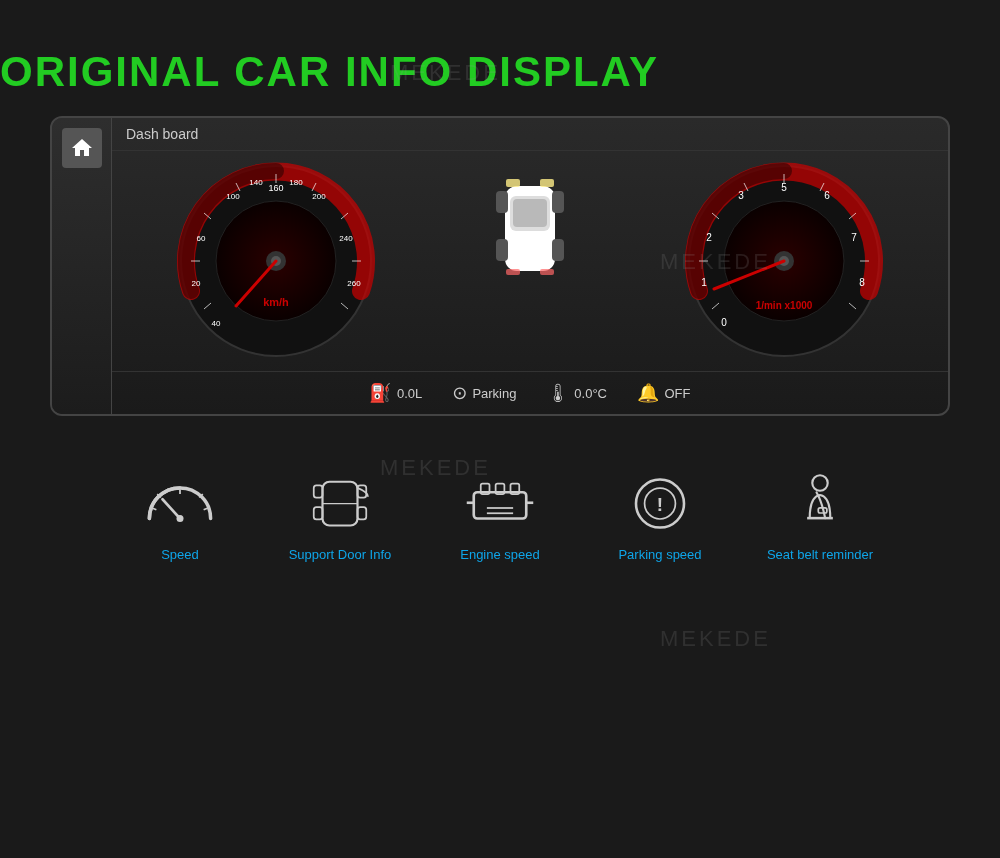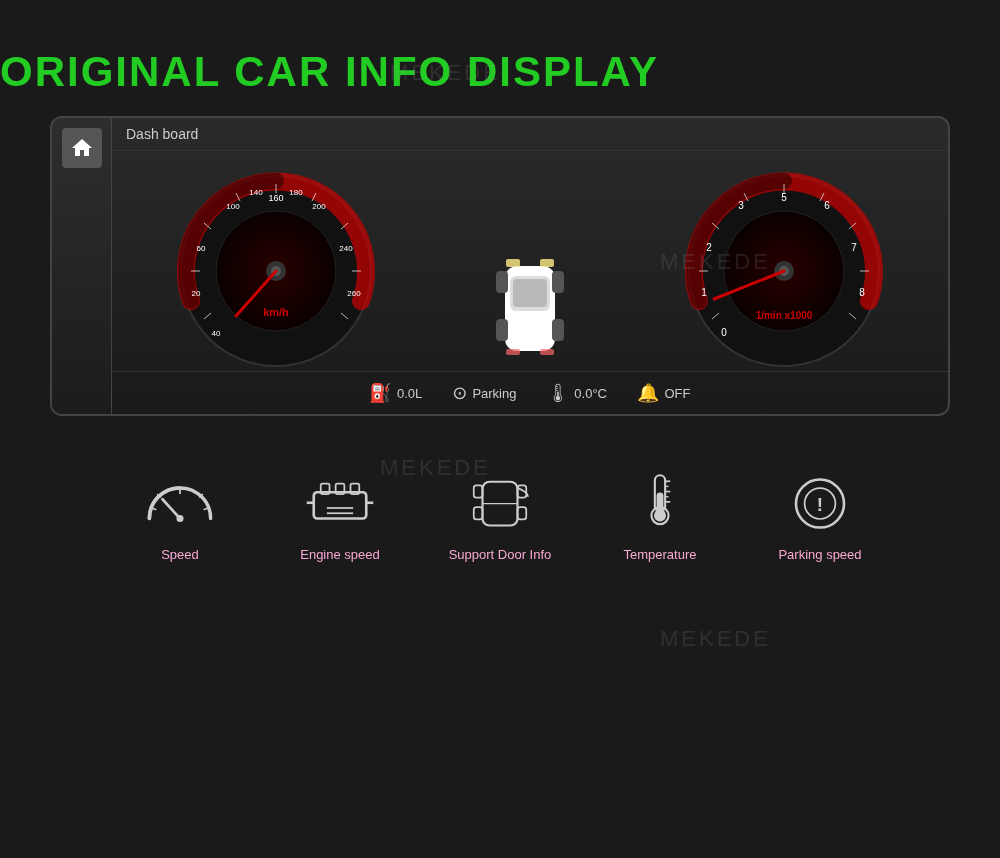--- a/index.html
+++ b/index.html
@@ -90,21 +90,21 @@
     .dash-header {
       padding: 8px 14px;
       color: #ccc;
       font-size: 14px;
       border-bottom: 1px solid #333;
     }
 
     .dash-content {
       flex: 1;
       display: flex;
-      align-items: flex-end;
+      align-items: flex-start;
       justify-content: space-around;
       padding: 10px 20px 0;
       gap: 27px;
     }
 
     
     .gauge-container {
       position: relative;
       width: 200px;
       height: 200px;
@@ -162,21 +162,21 @@
       height: 70px;
       display: flex;
       align-items: center;
       justify-content: center;
     }
     .feature-icon-area svg {
       width: 70px;
       height: 60px;
     }
     .feature-label {
-      color: #f9a8d4;
+      color: #0ea5e9;
       font-size: 13px;
       text-align: center;
       line-height: 1.4;
     }
   </style>
 </head>
 <body>
 
 <div class="watermark" style="top:7%;left:39%">MEKEDE</div>
 <div class="watermark" style="top:29%;left:66%">MEKEDE</div>
@@ -359,84 +359,81 @@
         <line x1="72" y1="38" x2="67" y2="40" stroke="#ccc" stroke-width="2"></line>
       </svg>
     </div>
     <span class="feature-label">Speed</span>
   </div>
 
   <div class="feature-item">
     <div class="feature-icon-area">
       <svg viewBox="0 0 80 60">
 
-        <rect x="10" y="20" width="60" height="30" rx="4" fill="none" stroke="#ccc" stroke-width="3"></rect>
-
-        <rect x="18" y="10" width="10" height="12" rx="2" fill="none" stroke="#ccc" stroke-width="2"></rect>
-        <rect x="35" y="10" width="10" height="12" rx="2" fill="none" stroke="#ccc" stroke-width="2"></rect>
-        <rect x="52" y="10" width="10" height="12" rx="2" fill="none" stroke="#ccc" stroke-width="2"></rect>
-
-        <line x1="10" y1="32" x2="2" y2="32" stroke="#ccc" stroke-width="3"></line>
-        <line x1="70" y1="32" x2="78" y2="32" stroke="#ccc" stroke-width="3"></line>
-
-        <line x1="25" y1="38" x2="55" y2="38" stroke="#ccc" stroke-width="2"></line>
-        <line x1="25" y1="44" x2="55" y2="44" stroke="#ccc" stroke-width="2"></line>
-      </svg>
-    </div>
-    <span class="feature-label">Engine speed</span>
-  </div>
-
-  <div class="feature-item">
-    <div class="feature-icon-area">
-      <svg viewBox="0 0 80 60">
-
         <rect x="20" y="8" width="40" height="50" rx="8" fill="none" stroke="#ccc" stroke-width="2.5"></rect>
 
         <line x1="20" y1="33" x2="60" y2="33" stroke="#ccc" stroke-width="1.5"></line>
 
         <rect x="10" y="12" width="10" height="14" rx="3" fill="none" stroke="#ccc" stroke-width="2"></rect>
         <rect x="60" y="12" width="10" height="14" rx="3" fill="none" stroke="#ccc" stroke-width="2"></rect>
         <rect x="10" y="37" width="10" height="14" rx="3" fill="none" stroke="#ccc" stroke-width="2"></rect>
         <rect x="60" y="37" width="10" height="14" rx="3" fill="none" stroke="#ccc" stroke-width="2"></rect>
 
         <path d="M 60 15 Q 72 20 72 25" fill="none" stroke="#ccc" stroke-width="2"></path>
       </svg>
     </div>
     <span class="feature-label">Support Door Info</span>
   </div>
 
   <div class="feature-item">
     <div class="feature-icon-area">
-      <svg viewBox="0 0 80 70">
-
-        <rect x="34" y="5" width="12" height="42" rx="6" fill="none" stroke="#ccc" stroke-width="2.5"></rect>
-
-        <rect x="36" y="25" width="8" height="22" rx="4" fill="#ccc"></rect>
-
-        <circle cx="40" cy="52" r="10" fill="none" stroke="#ccc" stroke-width="2.5"></circle>
-        <circle cx="40" cy="52" r="7" fill="#ccc"></circle>
-
-        <line x1="46" y1="12" x2="52" y2="12" stroke="#ccc" stroke-width="2"></line>
-        <line x1="46" y1="18" x2="50" y2="18" stroke="#ccc" stroke-width="1.5"></line>
-        <line x1="46" y1="24" x2="52" y2="24" stroke="#ccc" stroke-width="2"></line>
-        <line x1="46" y1="30" x2="50" y2="30" stroke="#ccc" stroke-width="1.5"></line>
-        <line x1="46" y1="36" x2="52" y2="36" stroke="#ccc" stroke-width="2"></line>
+      <svg viewBox="0 0 80 60">
+
+        <rect x="10" y="20" width="60" height="30" rx="4" fill="none" stroke="#ccc" stroke-width="3"></rect>
+
+        <rect x="18" y="10" width="10" height="12" rx="2" fill="none" stroke="#ccc" stroke-width="2"></rect>
+        <rect x="35" y="10" width="10" height="12" rx="2" fill="none" stroke="#ccc" stroke-width="2"></rect>
+        <rect x="52" y="10" width="10" height="12" rx="2" fill="none" stroke="#ccc" stroke-width="2"></rect>
+
+        <line x1="10" y1="32" x2="2" y2="32" stroke="#ccc" stroke-width="3"></line>
+        <line x1="70" y1="32" x2="78" y2="32" stroke="#ccc" stroke-width="3"></line>
+
+        <line x1="25" y1="38" x2="55" y2="38" stroke="#ccc" stroke-width="2"></line>
+        <line x1="25" y1="44" x2="55" y2="44" stroke="#ccc" stroke-width="2"></line>
       </svg>
     </div>
-    <span class="feature-label">Temperature</span>
-  </div>
+    <span class="feature-label">Engine speed</span>
+  </div>
+
 
   <div class="feature-item">
     <div class="feature-icon-area">
       <svg viewBox="0 0 80 70">
 
         <circle cx="40" cy="38" r="28" fill="none" stroke="#ccc" stroke-width="3"></circle>
 
         <circle cx="40" cy="38" r="18" fill="none" stroke="#ccc" stroke-width="2"></circle>
 
         <text x="40" y="47" fill="#ccc" font-size="22" font-weight="bold" text-anchor="middle" font-family="Arial">!</text>
       </svg>
     </div>
     <span class="feature-label">Parking speed</span>
   </div>
 
+  <div class="feature-item">
+    <div class="feature-icon-area">
+      <svg viewBox="0 0 80 70">
+
+        <circle cx="40" cy="14" r="9" fill="none" stroke="#ccc" stroke-width="2.5"></circle>
+
+        <path d="M 28 55 Q 28 30 40 28 Q 52 30 52 55" fill="none" stroke="#ccc" stroke-width="2.5"></path>
+
+        <line x1="25" y1="55" x2="55" y2="55" stroke="#ccc" stroke-width="3"></line>
+
+        <path d="M 36 25 Q 42 35 46 55" fill="none" stroke="#ccc" stroke-width="2.5" stroke-linecap="round"></path>
+
+        <rect x="38" y="43" width="10" height="6" rx="2" fill="none" stroke="#ccc" stroke-width="2"></rect>
+      </svg>
+    </div>
+    <span class="feature-label">Seat belt reminder</span>
+  </div>
 
 </div>
 
 </body></html>

